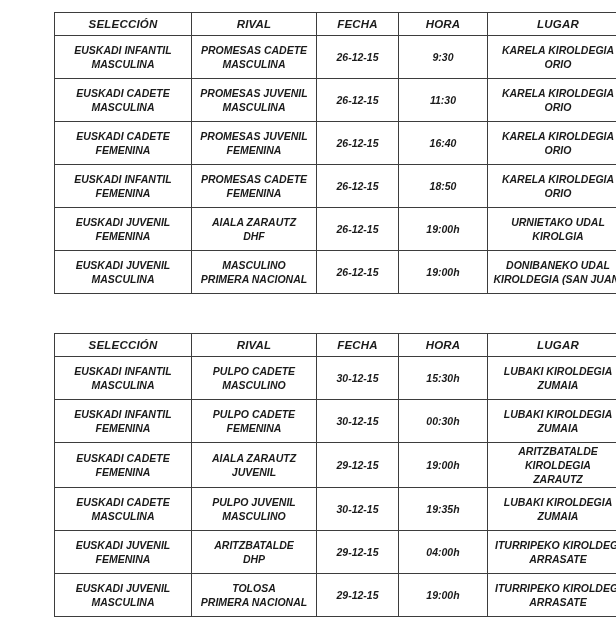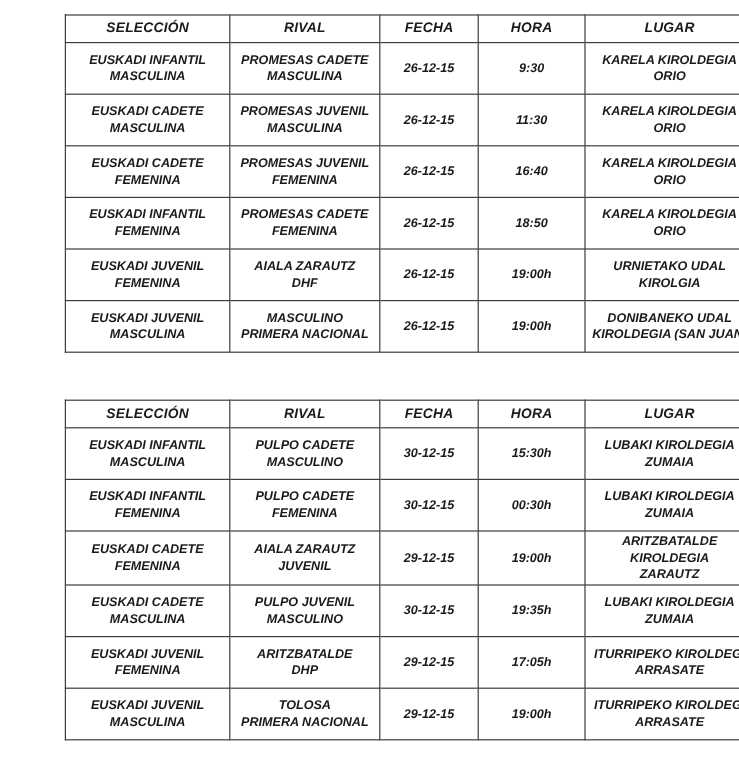--- a/index.html
+++ b/index.html
@@ -198,21 +198,21 @@
           <td>19:35h</td>
           <td>LUBAKI KIROLDEGIA
 ZUMAIA</td>
         </tr>
         <tr>
           <td>EUSKADI JUVENIL
 FEMENINA</td>
           <td>ARITZBATALDE
 DHP</td>
           <td>29-12-15</td>
-          <td>17:05h</td>
+          <td>04:00h</td>
           <td>ITURRIPEKO KIROLDEGI
 ARRASATE</td>
         </tr>
         <tr>
           <td>EUSKADI JUVENIL
 MASCULINA</td>
           <td>TOLOSA
 PRIMERA NACIONAL</td>
           <td>29-12-15</td>
           <td>19:00h</td>

